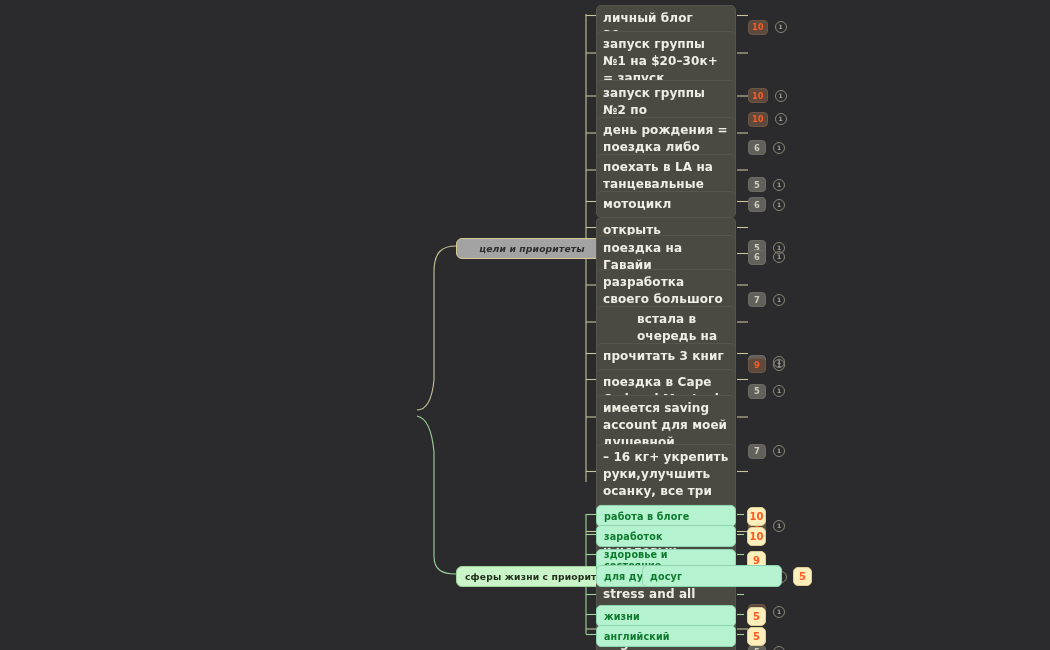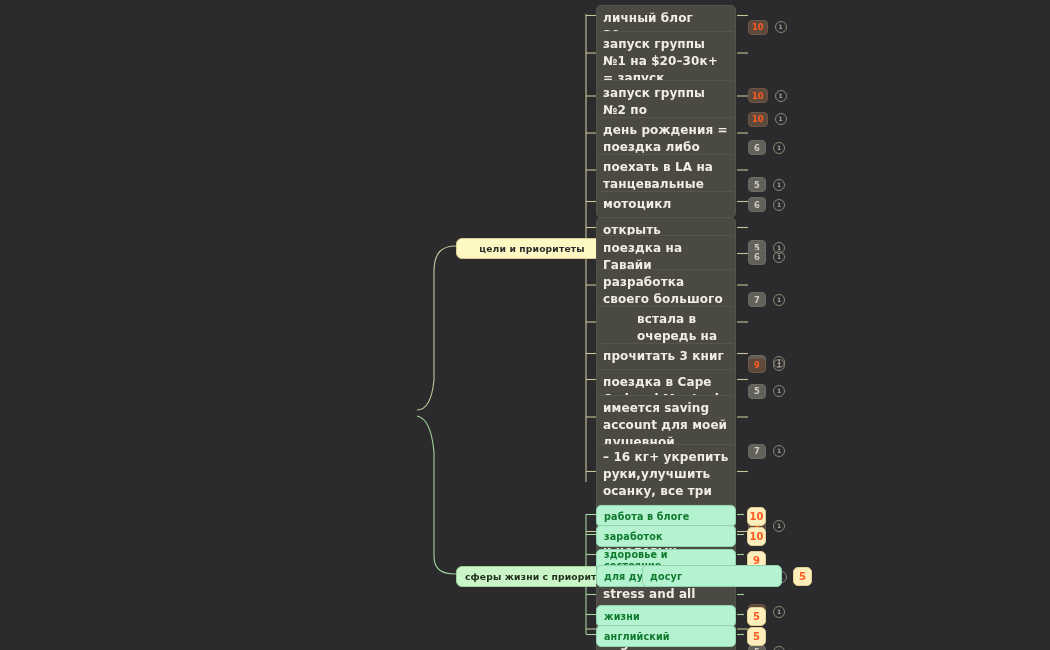--- a/index.html
+++ b/index.html
@@ -37,22 +37,23 @@
     box-sizing:border-box;
     border-radius:6px;
     padding:4px 8px;
     font-size:9.2px;
     font-weight:700;
     letter-spacing:.15px;
     white-space:nowrap;
   }
   .branch-goals{
     left:456px;top:238px;width:152px;
-    background:#fef9c3;border:1px solid #d9ca94;color:#2c2c2e;
+    background:#a3a3a3;border:1px solid #d9ca94;color:#2c2c2e;
     text-align:center;
+    font-style:italic;
   }
   .branch-spheres{
     left:456px;top:566px;width:152px;
     background:#caf5c8;border:1px solid #9ed39b;color:#24301f;
     text-align:center;
   }
 
   
   .leaf{
     position:absolute;

